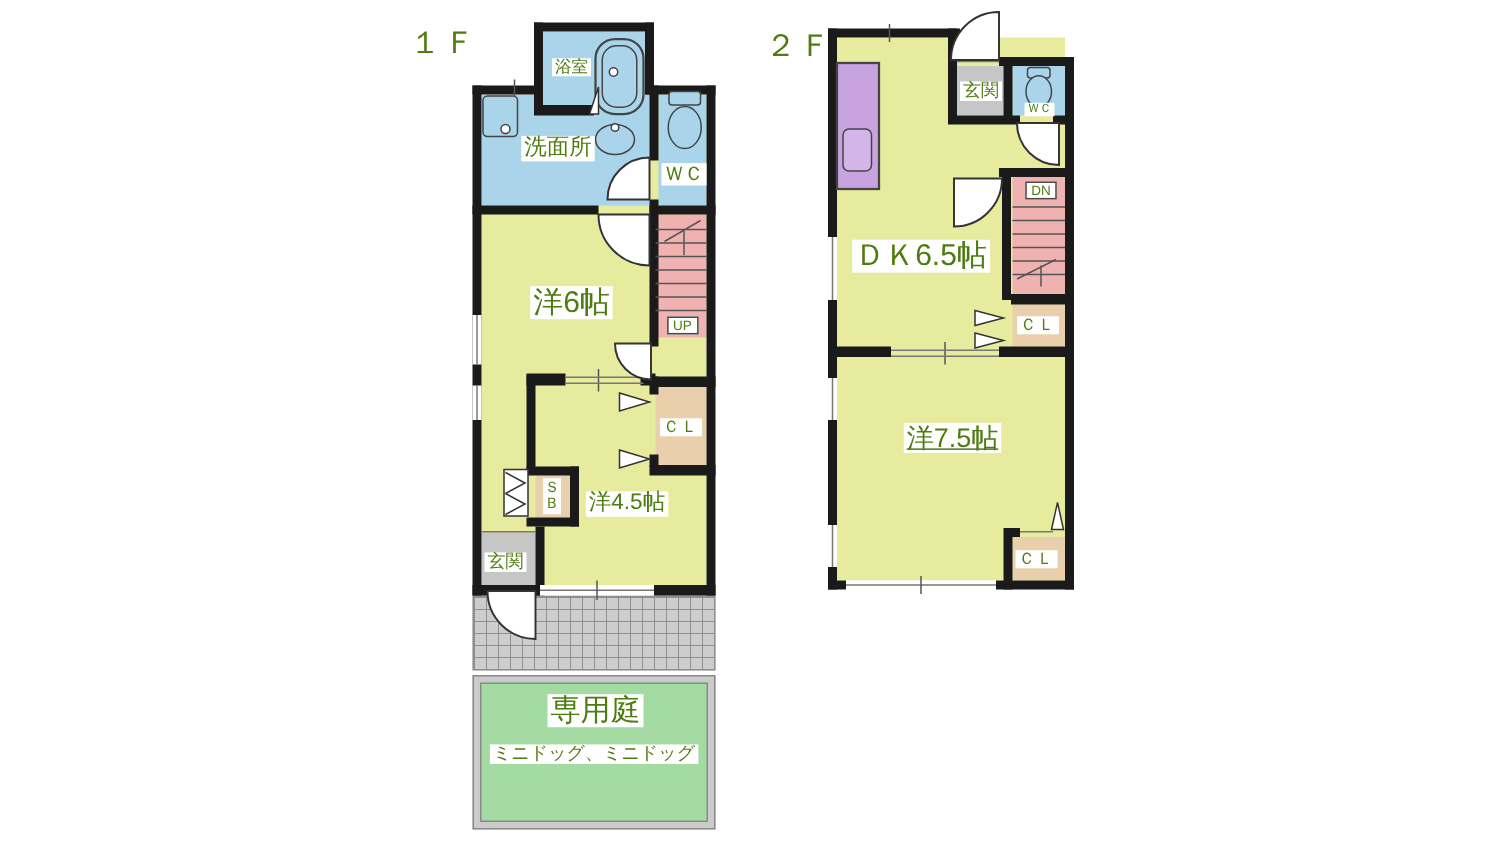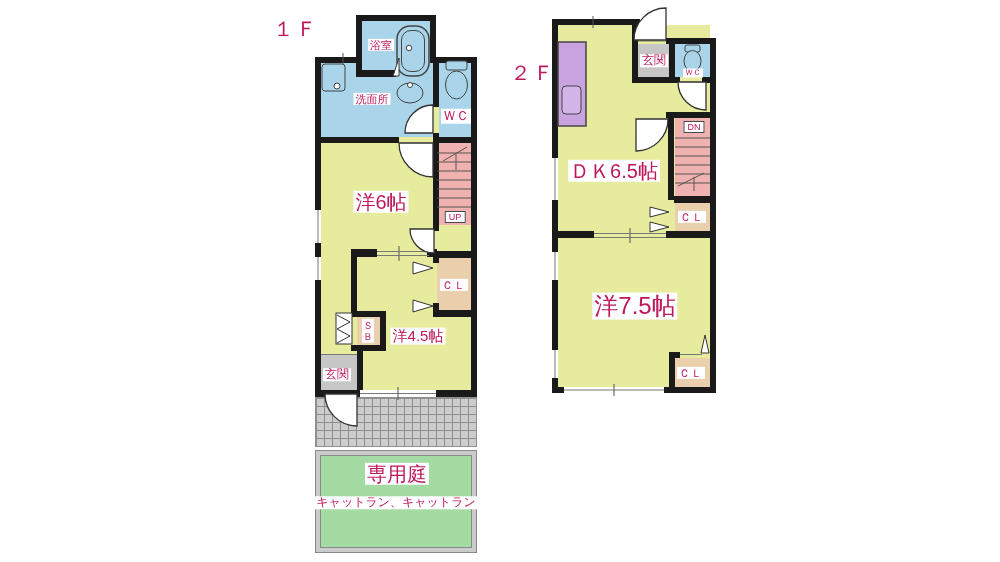--- a/index.html
+++ b/index.html
@@ -1,17 +1,17 @@
 <!DOCTYPE html>
 <html><head>
 <meta charset="utf-8">
 <style>
   html,body{margin:0;padding:0;background:#fff;}
   #canvas{position:relative;width:1000px;height:562px;background:#fff;overflow:hidden;
-          font-family:"Liberation Sans","DejaVu Sans",sans-serif;color:#be185d;}
+          font-family:"Liberation Sans","DejaVu Sans",sans-serif;color:#4d7c0f;}
   .fill{position:absolute;}
   .c-yellow{background:var(--room_yellow);}
   .c-blue{background:var(--water_blue);}
   .c-pink{background:var(--stairs_pink);}
   .c-tan{background:var(--closet_tan);}
   .c-gray{background:var(--entrance_gray);}
   .wall{position:absolute;background:var(--wall);z-index:2;}
   #fixtures{position:absolute;left:0;top:0;z-index:3;pointer-events:none;}
   .lbl{position:absolute;transform:translate(-50%,-50%);background:#fff;white-space:nowrap;
        line-height:1.12;padding:0 2px;z-index:4;}
@@ -207,33 +207,33 @@
 
     <g fill="#fff" stroke="#333" stroke-width="1">
       <rect x="336" y="313" width="16" height="31"></rect>
       <polyline points="337,315 350,322 337,329" fill="none"></polyline>
       <polyline points="337,329 350,336 337,343" fill="none"></polyline>
     </g>
   </svg>
 
   <div class="lbl nobg" style="left:296px;top:29px;font-size:21px;letter-spacing:2px;">１Ｆ</div>
   <div class="lbl" style="left:381px;top:45px;font-size:11px;">浴室</div>
-  <div class="lbl" style="left:372px;top:99px;font-size:11px;">洗面所</div>
+  <div class="lbl" style="left:372px;top:99px;font-size:15px;">洗面所</div>
   <div class="lbl" style="left:456px;top:116px;font-size:13px;">ＷＣ</div>
   <div class="lbl" style="left:381px;top:202px;font-size:20px;">洋6帖</div>
   <div class="lbl" style="left:455px;top:217px;font-size:9px;border:1px solid #444;padding:0 3px;">UP</div>
   <div class="lbl" style="left:454px;top:285px;font-size:11px;letter-spacing:1px;">ＣＬ</div>
   <div class="lbl" style="left:368px;top:331px;font-size:10px;white-space:normal;width:12px;word-break:break-all;text-align:center;padding:1px 0;">ＳＢ</div>
   <div class="lbl" style="left:418px;top:336px;font-size:15px;">洋4.5帖</div>
   <div class="lbl" style="left:337px;top:375px;font-size:12px;">玄関</div>
 
-  <div class="lbl nobg" style="left:533px;top:31px;font-size:21px;letter-spacing:2px;margin-top:42px;">２Ｆ</div>
+  <div class="lbl nobg" style="left:533px;top:31px;font-size:21px;letter-spacing:2px;">２Ｆ</div>
   <div class="lbl" style="left:654px;top:61px;font-size:12px;">玄関</div>
   <div class="lbl" style="left:693px;top:73px;font-size:8px;">ＷＣ</div>
   <div class="lbl" style="left:694px;top:127px;font-size:9px;border:1px solid #444;padding:0 3px;">DN</div>
   <div class="lbl" style="left:614px;top:171px;font-size:20px;">ＤＫ6.5帖</div>
   <div class="lbl" style="left:692px;top:217px;font-size:11px;letter-spacing:1px;">ＣＬ</div>
-  <div class="lbl" style="left:635px;top:306px;font-size:24px;">洋7.5帖</div>
+  <div class="lbl" style="left:635px;top:292px;font-size:18px;text-decoration:underline;">洋7.5帖</div>
   <div class="lbl" style="left:691px;top:373px;font-size:11px;letter-spacing:1px;">ＣＬ</div>
 
   <div class="lbl" style="left:397px;top:474px;font-size:20px;">専用庭</div>
-  <div class="lbl" style="left:396px;top:503px;font-size:12px;">キャットラン、キャットラン</div>
+  <div class="lbl" style="left:396px;top:503px;font-size:12px;">ミニドッグ、ミニドッグ</div>
 </div>
 
 </body></html>

